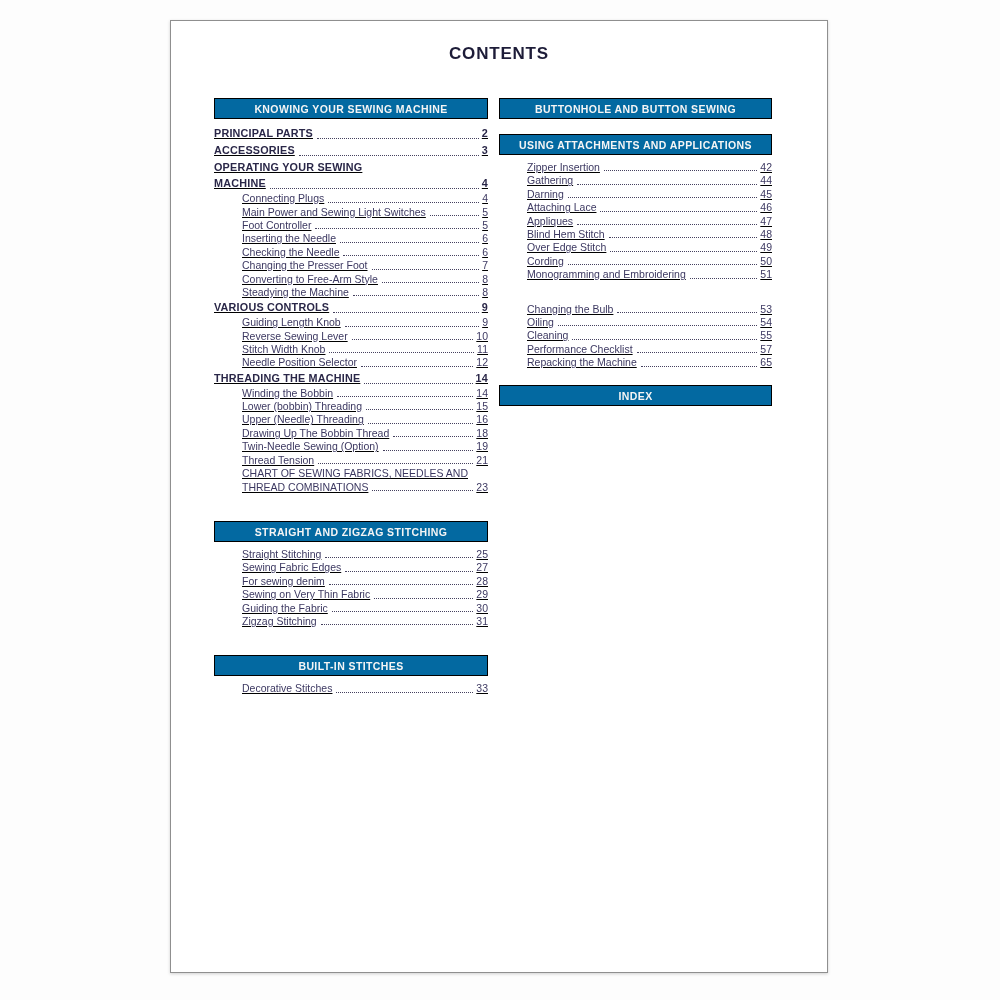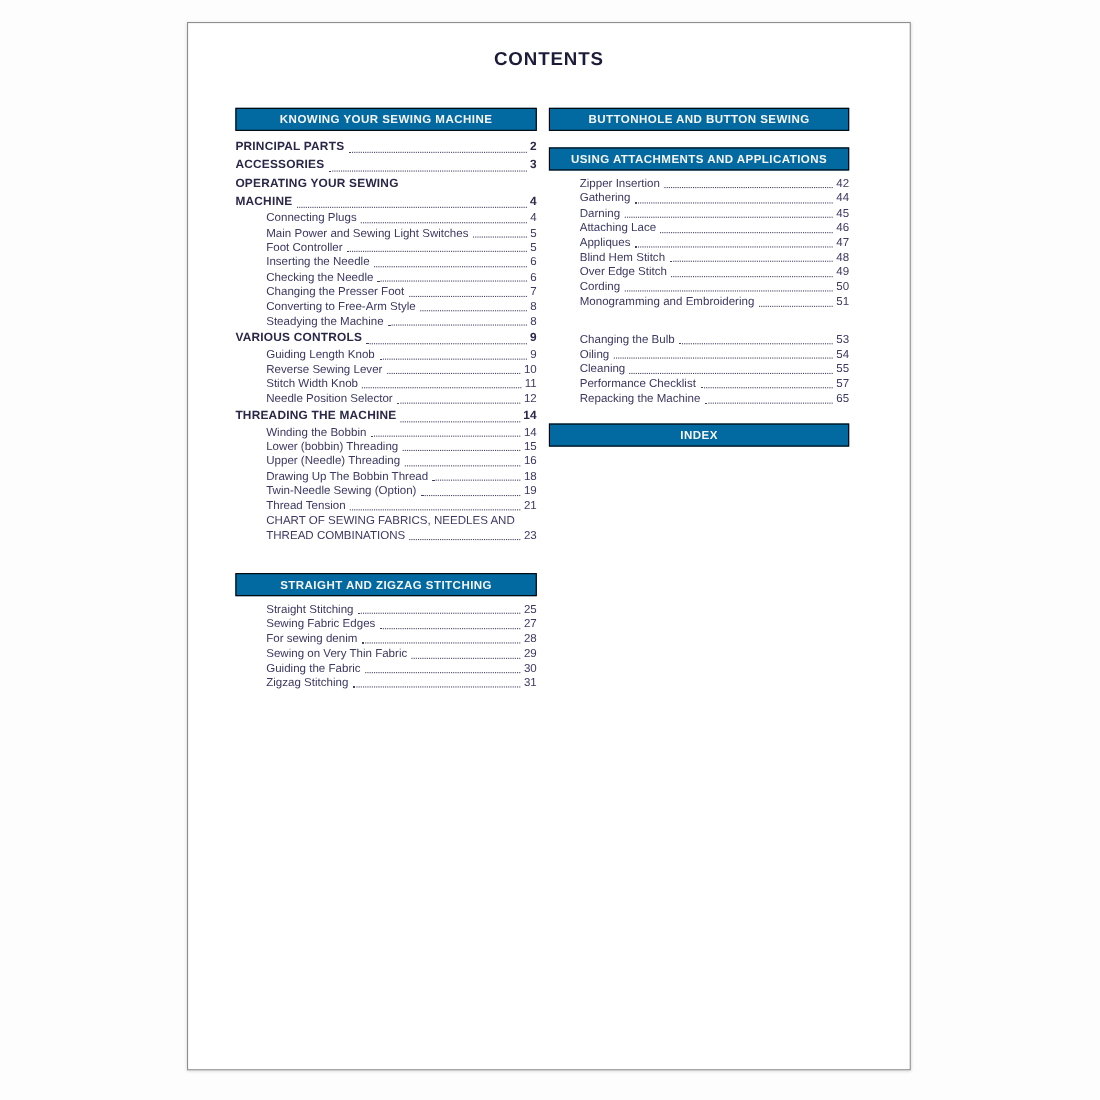--- a/index.html
+++ b/index.html
@@ -36,21 +36,21 @@
   .section-header {
     background: #0369a1;
     border: 1px solid #000;
     color: #f5f5f5;
     font-size: 10.5px;
     font-weight: bold;
     letter-spacing: 0.4px;
     text-align: center;
     padding: 4px 2px 3px 2px;
   }
-  .section-entries { padding-top: 6px; }
+  .section-entries { padding-top: 6px; text-decoration: underline; }
   .toc-row {
     display: flex;
     align-items: flex-end;
     font-size: 10.5px;
     color: #3c3861;
     line-height: 13.4px;
     white-space: nowrap;
   }
   .toc-row.main {
     font-weight: bold;
@@ -235,20 +235,30 @@
               <span class="leader"></span>
               <span class="pagenum">30</span>
             </div>
             <div class="toc-row sub">
               <span class="label">Zigzag Stitching</span>
               <span class="leader"></span>
               <span class="pagenum">31</span>
             </div>
           </div>
         </div>
+        <div class="toc-section">
+          <div class="section-header">BUILT-IN STITCHES</div>
+          <div class="section-entries">
+            <div class="toc-row sub">
+              <span class="label">Decorative Stitches</span>
+              <span class="leader"></span>
+              <span class="pagenum">33</span>
+            </div>
+          </div>
+        </div>
       </div>
     <div class="col col-right">
         <div class="toc-section">
           <div class="section-header">BUTTONHOLE AND BUTTON SEWING</div>
         </div>
         <div class="toc-section">
           <div class="section-header">USING ATTACHMENTS AND APPLICATIONS</div>
           <div class="section-entries">
             <div class="toc-row sub">
               <span class="label">Zipper Insertion</span>

